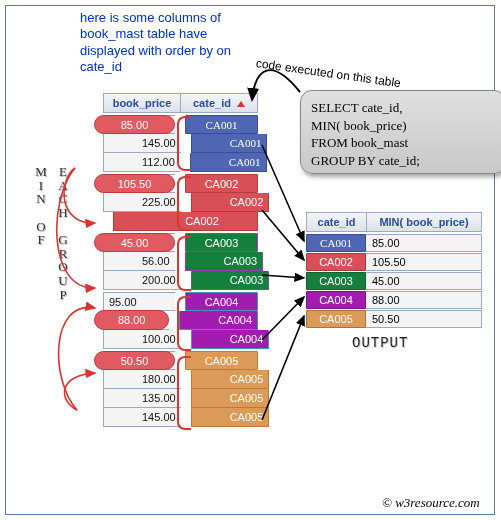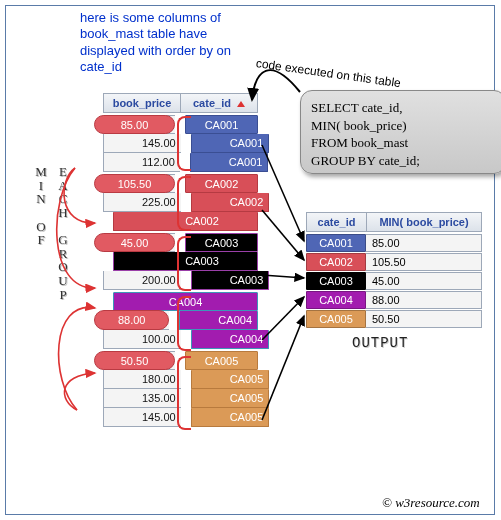--- a/index.html
+++ b/index.html
@@ -135,23 +135,23 @@
     background: #e15a62;
     border: 1px solid #b93a42;
     border-radius: 10px;
     color: #fff;
     display: flex;
     align-items: center;
     justify-content: center;
     font-size: 11px;
     z-index: 3;
   }
-  .c-CA001 { background: #4f66b5; border-color: #3a4e93; }
+  .c-CA001 { background: #4f66b5; border-color: #3a4e93; font-family: Liberation Serif, serif; }
   .c-CA002 { background: #d84f58; border-color: #b53a42; }
-  .c-CA003 { background: #000000; border-color: #9a3fa8; }
+  .c-CA003 { background: #15803d; border-color: #9a3fa8; }
   .c-CA004 { background: #a21caf; border-color: #3d97b8; }
   .c-CA005 { background: #db9a57; border-color: #b87a3d; }
 
   .bracket {
     position: absolute;
     width: 14px;
     border: 2px solid #d33;
     border-right: none;
     border-radius: 8px 0 0 8px;
   }
@@ -286,29 +286,31 @@
       </div>
     </div>
     <div class="grp">
       <div class="row">
         <div class="cell pricecell">
           <div class="min-pill">45.00</div>
         </div>
         <div class="cell catecell c-CA003">CA003</div>
       </div>
       <div class="row">
+        <div class="cell pricecell">56.00</div>
         <div class="cell catecell c-CA003">CA003</div>
       </div>
       <div class="row">
         <div class="cell pricecell">200.00</div>
         <div class="cell catecell c-CA003">CA003</div>
       </div>
     </div>
     <div class="grp">
       <div class="row">
+        <div class="cell pricecell">95.00</div>
         <div class="cell catecell c-CA004">CA004</div>
       </div>
       <div class="row">
         <div class="cell pricecell">
           <div class="min-pill">88.00</div>
         </div>
         <div class="cell catecell c-CA004">CA004</div>
       </div>
       <div class="row">
         <div class="cell pricecell">100.00</div>

